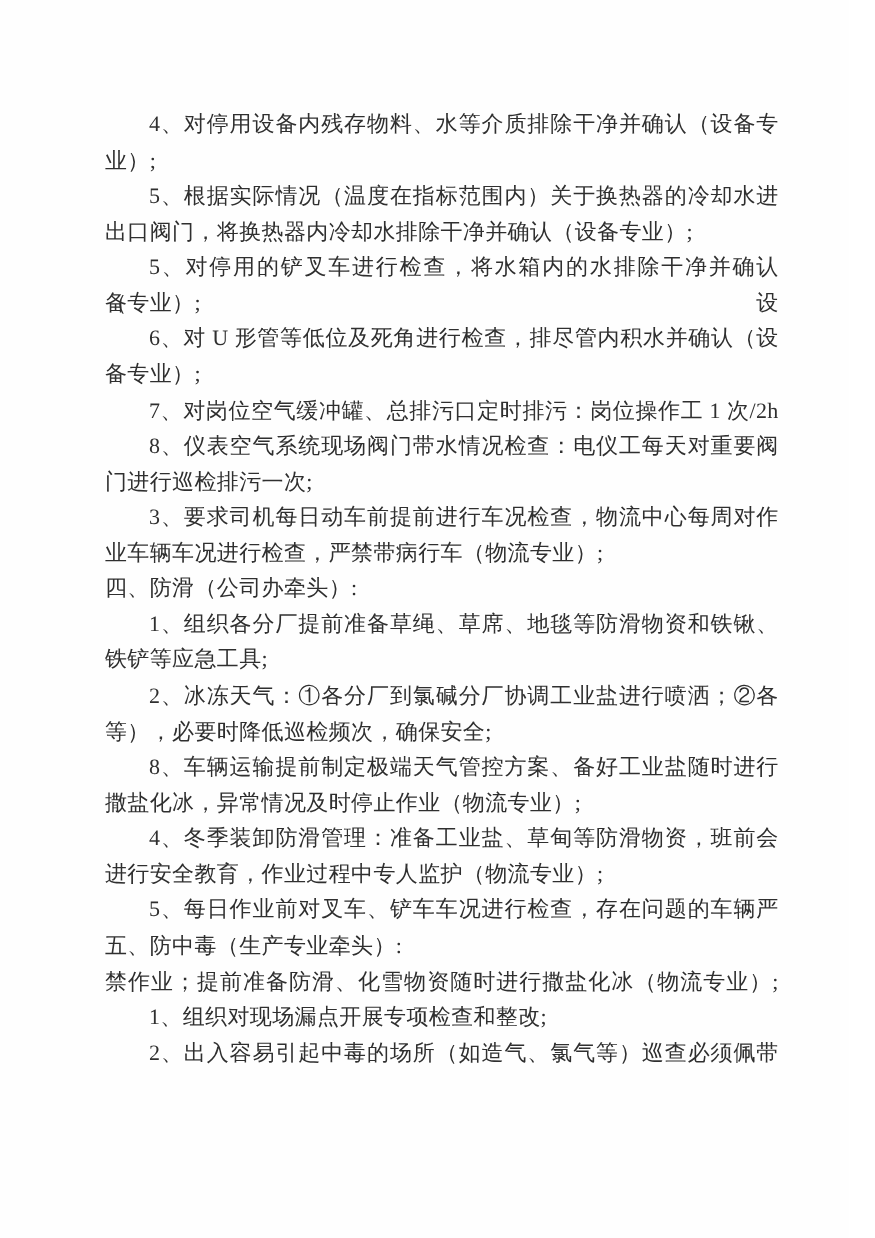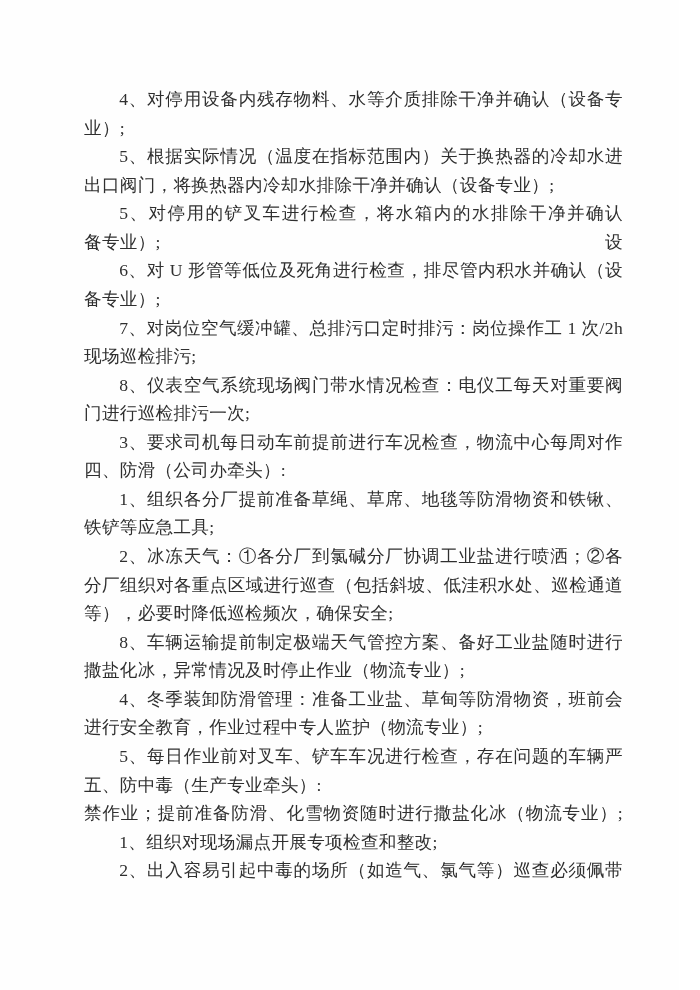--- a/index.html
+++ b/index.html
@@ -51,29 +51,28 @@
   <div class="text-block" id="text-block">
       <div class="text-line indent justify">4、对停用设备内残存物料、水等介质排除干净并确认（设备专</div>
       <div class="text-line">业）;</div>
       <div class="text-line indent justify">5、根据实际情况（温度在指标范围内）关于换热器的冷却水进</div>
       <div class="text-line">出口阀门，将换热器内冷却水排除干净并确认（设备专业）;</div>
       <div class="text-line indent justify">5、对停用的铲叉车进行检查，将水箱内的水排除干净并确认（设</div>
       <div class="text-line">备专业）;</div>
       <div class="text-line indent justify">6、对 U 形管等低位及死角进行检查，排尽管内积水并确认（设</div>
       <div class="text-line">备专业）;</div>
       <div class="text-line indent justify">7、对岗位空气缓冲罐、总排污口定时排污：岗位操作工 1 次/2h</div>
-      <div class="text-line">现场巡检排污;</div>
       <div class="text-line indent justify">8、仪表空气系统现场阀门带水情况检查：电仪工每天对重要阀</div>
       <div class="text-line">门进行巡检排污一次;</div>
       <div class="text-line indent justify">3、要求司机每日动车前提前进行车况检查，物流中心每周对作</div>
+      <div class="text-line">业车辆车况进行检查，严禁带病行车（物流专业）;</div>
       <div class="text-line bold">四、防滑（公司办牵头）:</div>
       <div class="text-line indent justify">1、组织各分厂提前准备草绳、草席、地毯等防滑物资和铁锹、</div>
       <div class="text-line">铁铲等应急工具;</div>
       <div class="text-line indent justify">2、冰冻天气：①各分厂到氯碱分厂协调工业盐进行喷洒；②各</div>
-      <div class="text-line justify">分厂组织对各重点区域进行巡查（包括斜坡、低洼积水处、巡检通道</div>
       <div class="text-line">等），必要时降低巡检频次，确保安全;</div>
       <div class="text-line indent justify">8、车辆运输提前制定极端天气管控方案、备好工业盐随时进行</div>
       <div class="text-line">撒盐化冰，异常情况及时停止作业（物流专业）;</div>
       <div class="text-line indent justify">4、冬季装卸防滑管理：准备工业盐、草甸等防滑物资，班前会</div>
       <div class="text-line">进行安全教育，作业过程中专人监护（物流专业）;</div>
       <div class="text-line indent justify">5、每日作业前对叉车、铲车车况进行检查，存在问题的车辆严</div>
       <div class="text-line bold">五、防中毒（生产专业牵头）:</div>
       <div class="text-line justify">禁作业；提前准备防滑、化雪物资随时进行撒盐化冰（物流专业）;</div>
       <div class="text-line indent">1、组织对现场漏点开展专项检查和整改;</div>
       <div class="text-line indent justify">2、出入容易引起中毒的场所（如造气、氯气等）巡查必须佩带</div>

